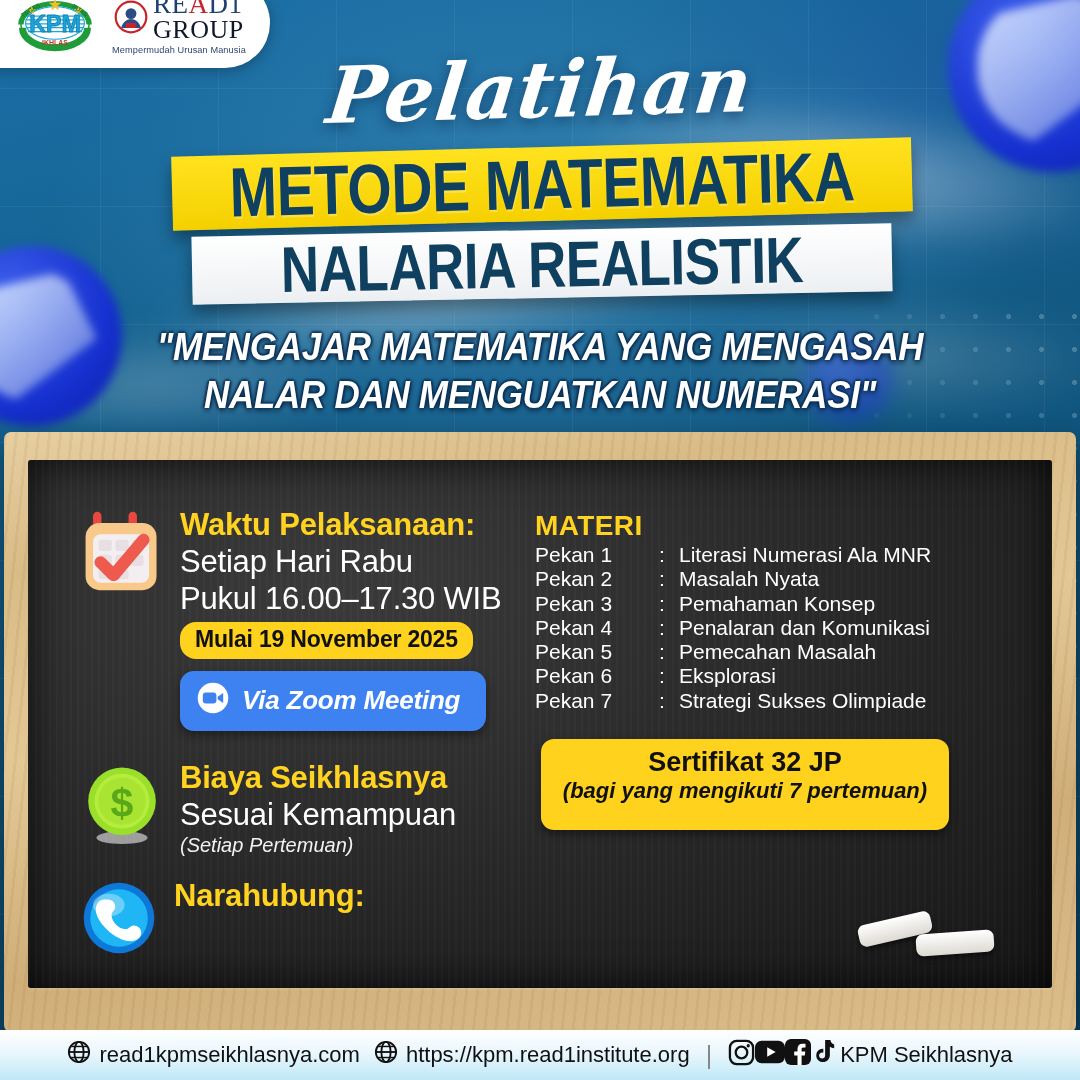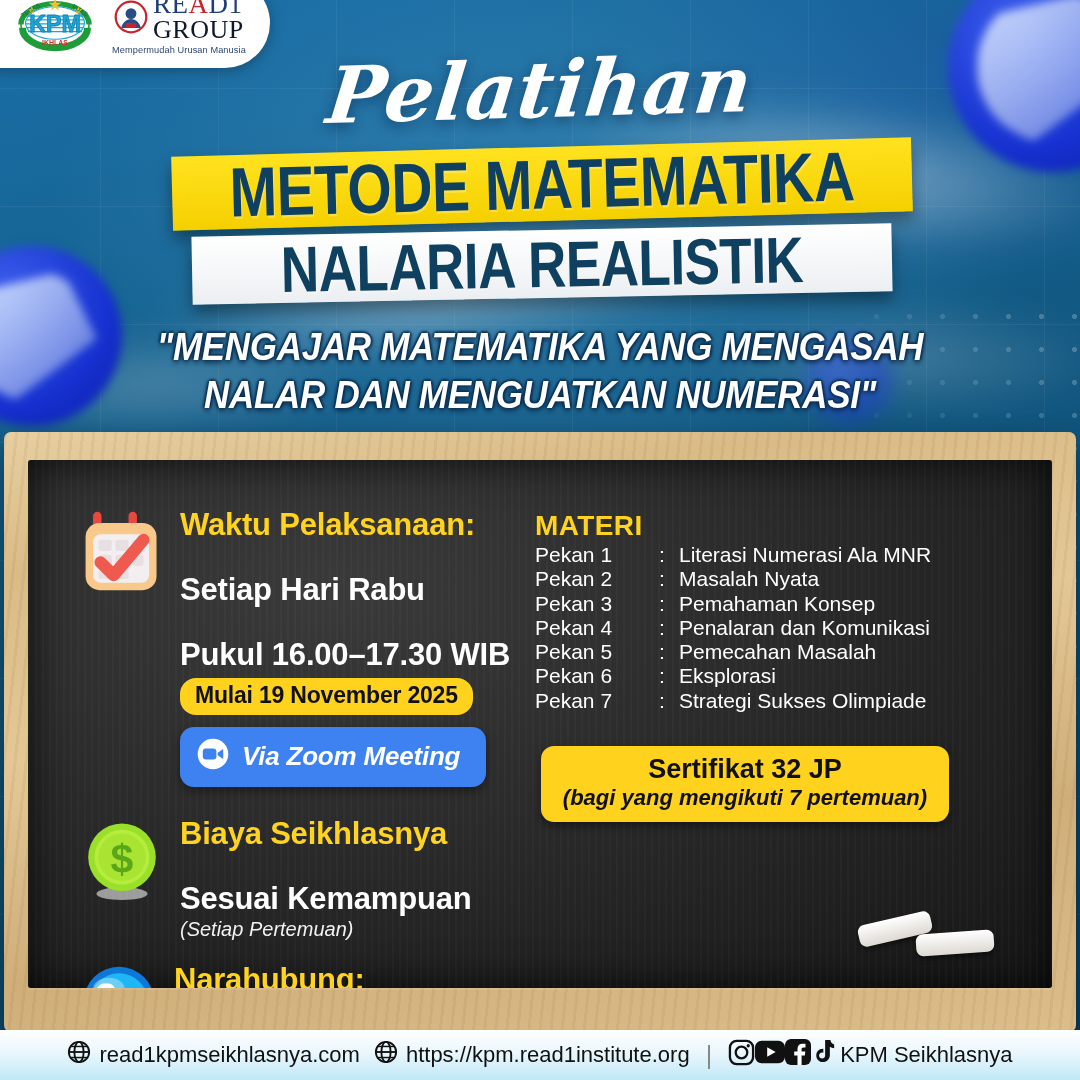--- a/index.html
+++ b/index.html
@@ -182,21 +182,21 @@
   .col-right{ flex:1; padding-top:2px; }
 
   .blk{ display:flex; gap:16px; align-items:flex-start; }
   .blk .ico{ flex:none; }
   .blk .txt{ flex:1; min-width:0; }
 
   .h-yellow{
     color:#ffd31f; font-weight:700; font-size:31px; line-height:1.12; letter-spacing:-.2px;
   }
   .t-white{
-    color:#ffffff; font-weight:700; font-size:31px; line-height:1.2; letter-spacing:-.2px;margin-top:28px;
+    color:#ffffff; font-weight:400; font-size:31px; line-height:1.2; letter-spacing:-.2px;
   }
   .t-white-it{
     color:#f2f2f2; font-style:italic; font-weight:400; font-size:20px; line-height:1.22;
   }
   .pill-yellow{
     display:inline-block; background:#ffd21e; color:#111;
     font-weight:700; font-size:23px; border-radius:16px;
     padding:4px 15px 6px; margin-top:5px; letter-spacing:-.2px;
   }
   .pill-zoom{
@@ -210,23 +210,23 @@
   }
 
   
   .materi-h{ color:#ffd31f; font-weight:700; font-size:28px; letter-spacing:.4px; margin-bottom:1px; }
   .materi-row{ display:flex; color:#fff; font-size:21px; line-height:1.155; font-weight:400; }
   .materi-row .wk{ width:124px; flex:none; }
   .materi-row .sep{ width:20px; flex:none; }
   .materi-row .ttl{ flex:1; }
 
   .cert{
-    margin:33px 0 0 6px; width:408px;
+    margin:26px 0 0 6px; width:408px;
     background:#ffd21e; border-radius:13px;
-    padding:8px 10px 11px; text-align:center;
+    padding:8px 10px 26px; text-align:center;
     box-shadow:0 4px 9px rgba(0,0,0,.45);
   }
   .cert .c1{ color:#111; font-weight:700; font-size:27px; line-height:1.15; }
   .cert .c2{ color:#111; font-weight:700; font-style:italic; font-size:22px; line-height:1.2; }
 
   
   .footer{
     position:absolute; left:0; bottom:0; width:1080px; height:50px; z-index:7;
     background:linear-gradient(#ffffff 0%, #eaf7fd 45%, #bfe8f7 100%);
     display:flex; align-items:center; justify-content:center; gap:14px;

